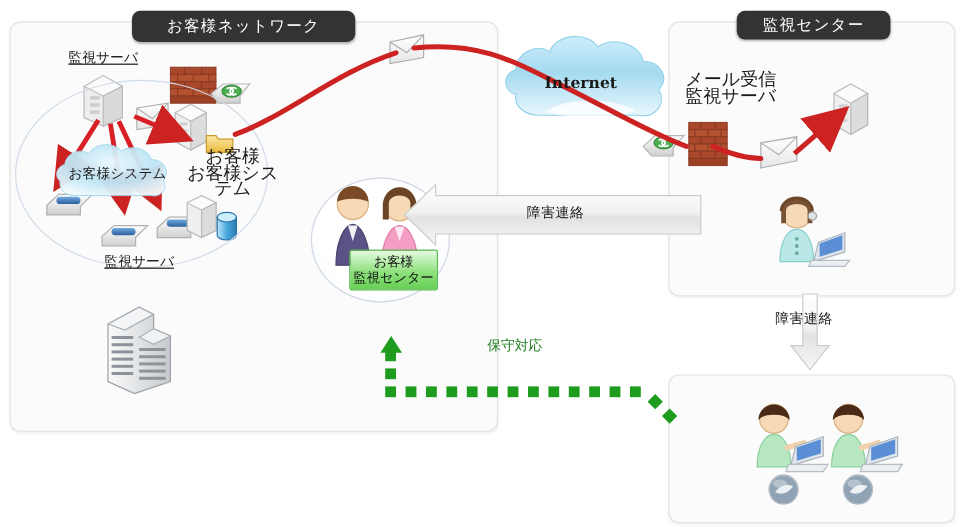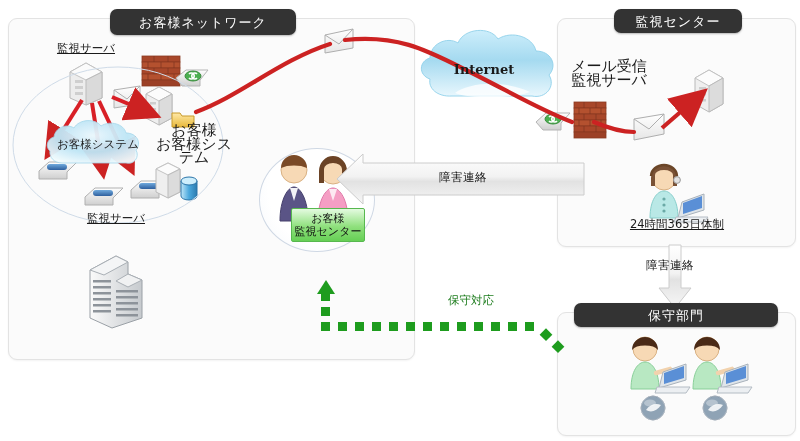--- a/index.html
+++ b/index.html
@@ -360,21 +360,20 @@
   </svg>
   <svg class="ic" style="left:701px;top:394px;" width="28" height="28" viewBox="0 0 28 28">
     <circle cx="14" cy="14" r="12" fill="#8fa3b5" stroke="#5d7186"></circle>
     <circle cx="14" cy="14" r="12" fill="none" stroke="#ffffff" stroke-width="1.2" opacity="0.5"></circle>
     <path d="M7,16 C11,10 17,9 22,11 C18,17 12,19 7,16 Z" fill="#ffffff" opacity="0.85"></path>
     <ellipse cx="11" cy="9" rx="6" ry="3.5" fill="#ffffff" opacity="0.35"></ellipse>
   </svg>
 
   <div class="banner" style="left:614px;top:9px;width:128px;height:24px;">監視センター</div>
   <div class="banner" style="left:110px;top:9px;width:186px;height:26px;">お客様ネットワーク</div>
-  <div class="banner" style="left:574px;top:303px;width:204px;height:24px;">保守部門</div>
 
   <div class="lbl u" style="left:46px;top:42px;width:80px;">監視サーバ</div>
 
   <div class="lbl" style="left:50px;top:138px;width:96px;">お客様システム</div>
 
   <div class="lbl2" style="left:152px;top:124px;width:84px;">
     <div class="u">お客様</div>
     <div class="u">お客様システム</div>
   </div>
 
@@ -382,21 +381,20 @@
 
   <div class="lbl" style="left:434px;top:63px;width:100px;font-weight:bold;font-size:13px;
               font-family:'DejaVu Serif','Liberation Serif',serif;">Internet</div>
 
   <div class="lbl2" style="left:563px;top:60px;width:92px;">
     <div class="u">メール受信</div>
     <div class="u">監視サーバ</div>
   </div>
 
 
-  <div class="lbl u" style="left:619px;top:218px;width:116px;">24時間365日体制</div>
 
   <div class="flowtext" style="left:439px;top:170px;">障害連絡</div>
 
   <div class="flowtext" style="left:646px;top:258px;">障害連絡</div>
 
-  <div class="flowtext green" style="left:406px;top:293px;margin-left:42px;">保守対応</div>
+  <div class="flowtext green" style="left:406px;top:281px;">保守対応</div>
 
 </div>
 
 </body></html>

